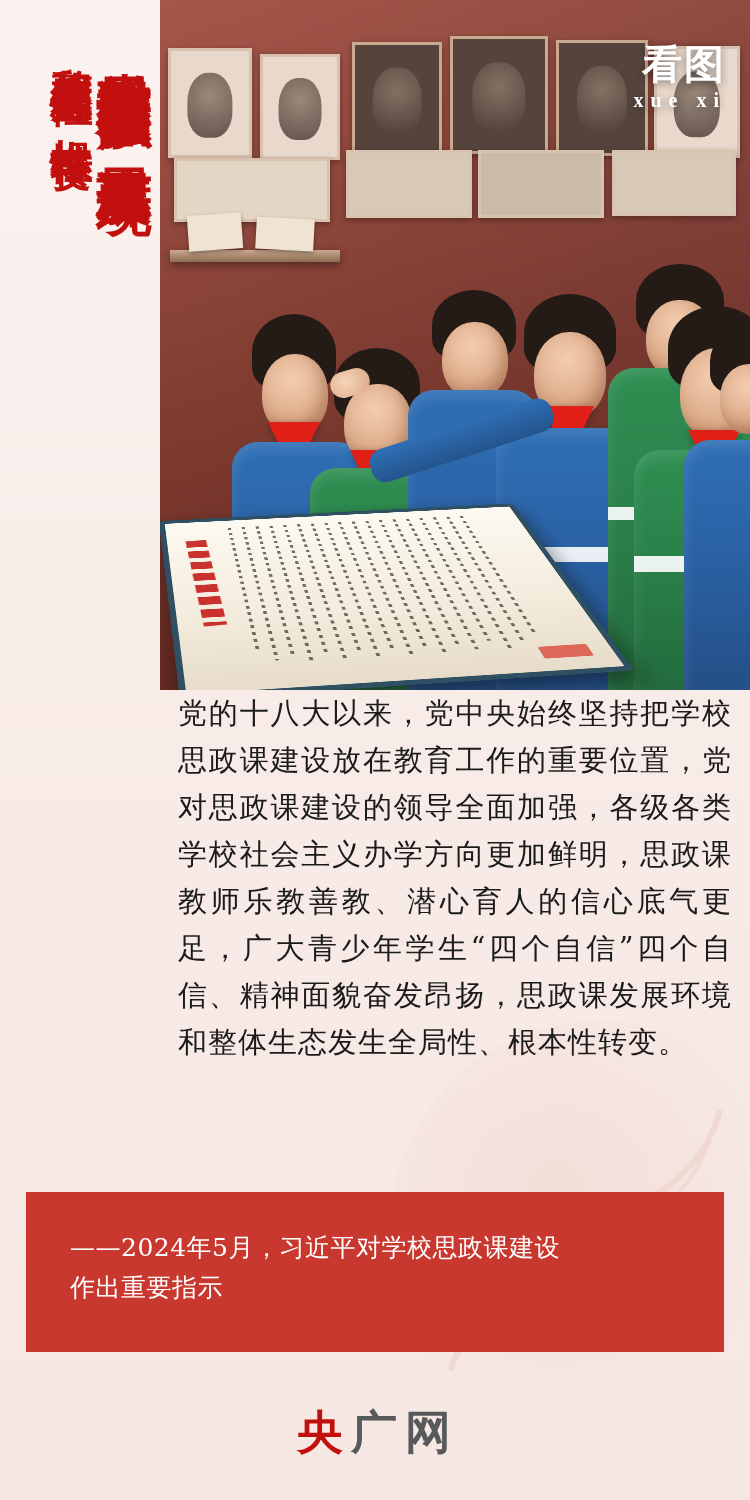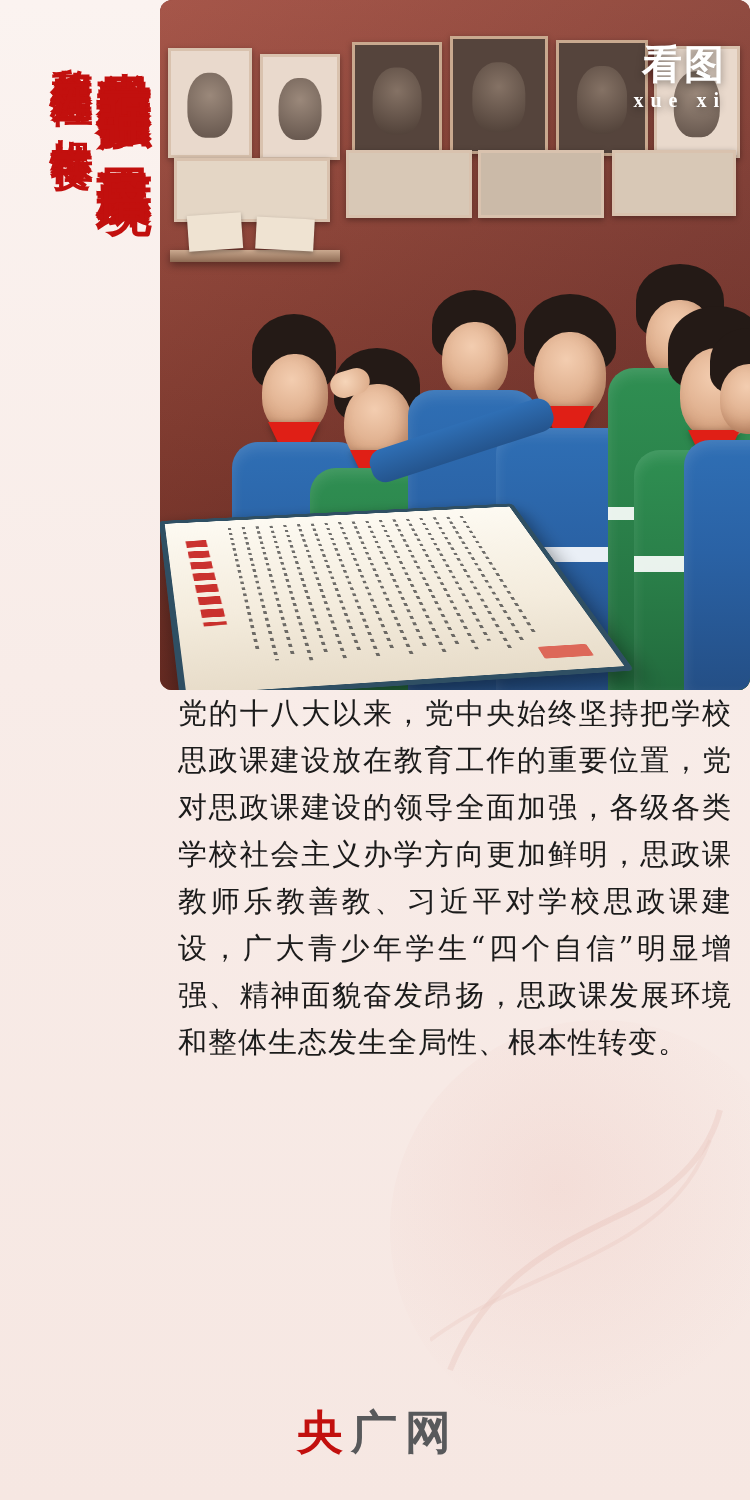--- a/index.html
+++ b/index.html
@@ -78,21 +78,20 @@
 
   
   .photo {
     position: absolute;
     left: 160px;
     top: 0;
     width: 590px;
     height: 690px;
     overflow: hidden;
     background: #6d2b22;
-    border-radius: 12px;
   }
   .photo .room {
     position: absolute;
     inset: 0;
     background:
       linear-gradient(180deg, rgba(255,255,255,0.10), rgba(0,0,0,0.18)),
       linear-gradient(135deg, #9c4335 0%, #8a3a2d 35%, #7d3329 60%, #6e2c23 100%);
   }
   
   .frame {
@@ -433,22 +432,26 @@
     </div>
 
     <div class="brand">
       <div class="row1">
         <span class="kan">看图</span>
       </div>
       <div class="pinyin">xue xi</div>
     </div>
   </div>
 
-  <div class="bodytext">党的十八大以来，党中央始终坚持把学校思政课建设放在教育工作的重要位置，党对思政课建设的领导全面加强，各级各类学校社会主义办学方向更加鲜明，思政课教师乐教善教、习近平对学校思政课建设，广大青少年学生“四个自信”明显增强、精神面貌奋发昂扬，思政课发展环境和整体生态发生全局性、根本性转变。</div>
-
+  <div class="bodytext">党的十八大以来，党中央始终坚持把学校思政课建设放在教育工作的重要位置，党对思政课建设的领导全面加强，各级各类学校社会主义办学方向更加鲜明，思政课教师乐教善教、潜心育人的信心底气更足，广大青少年学生“四个自信”四个自信、精神面貌奋发昂扬，思政课发展环境和整体生态发生全局性、根本性转变。</div>
+
+  <div class="source">
+    <div>——2024年5月，习近平对学校思政课建设</div>
+    <div>作出重要指示</div>
+  </div>
 
   <div class="footer">
     <div class="logo">
       <span class="ch">央</span>
       <span class="ch grey">广</span>
       <span class="ch grey">网</span>
     </div>
   </div>
 
 </div>

